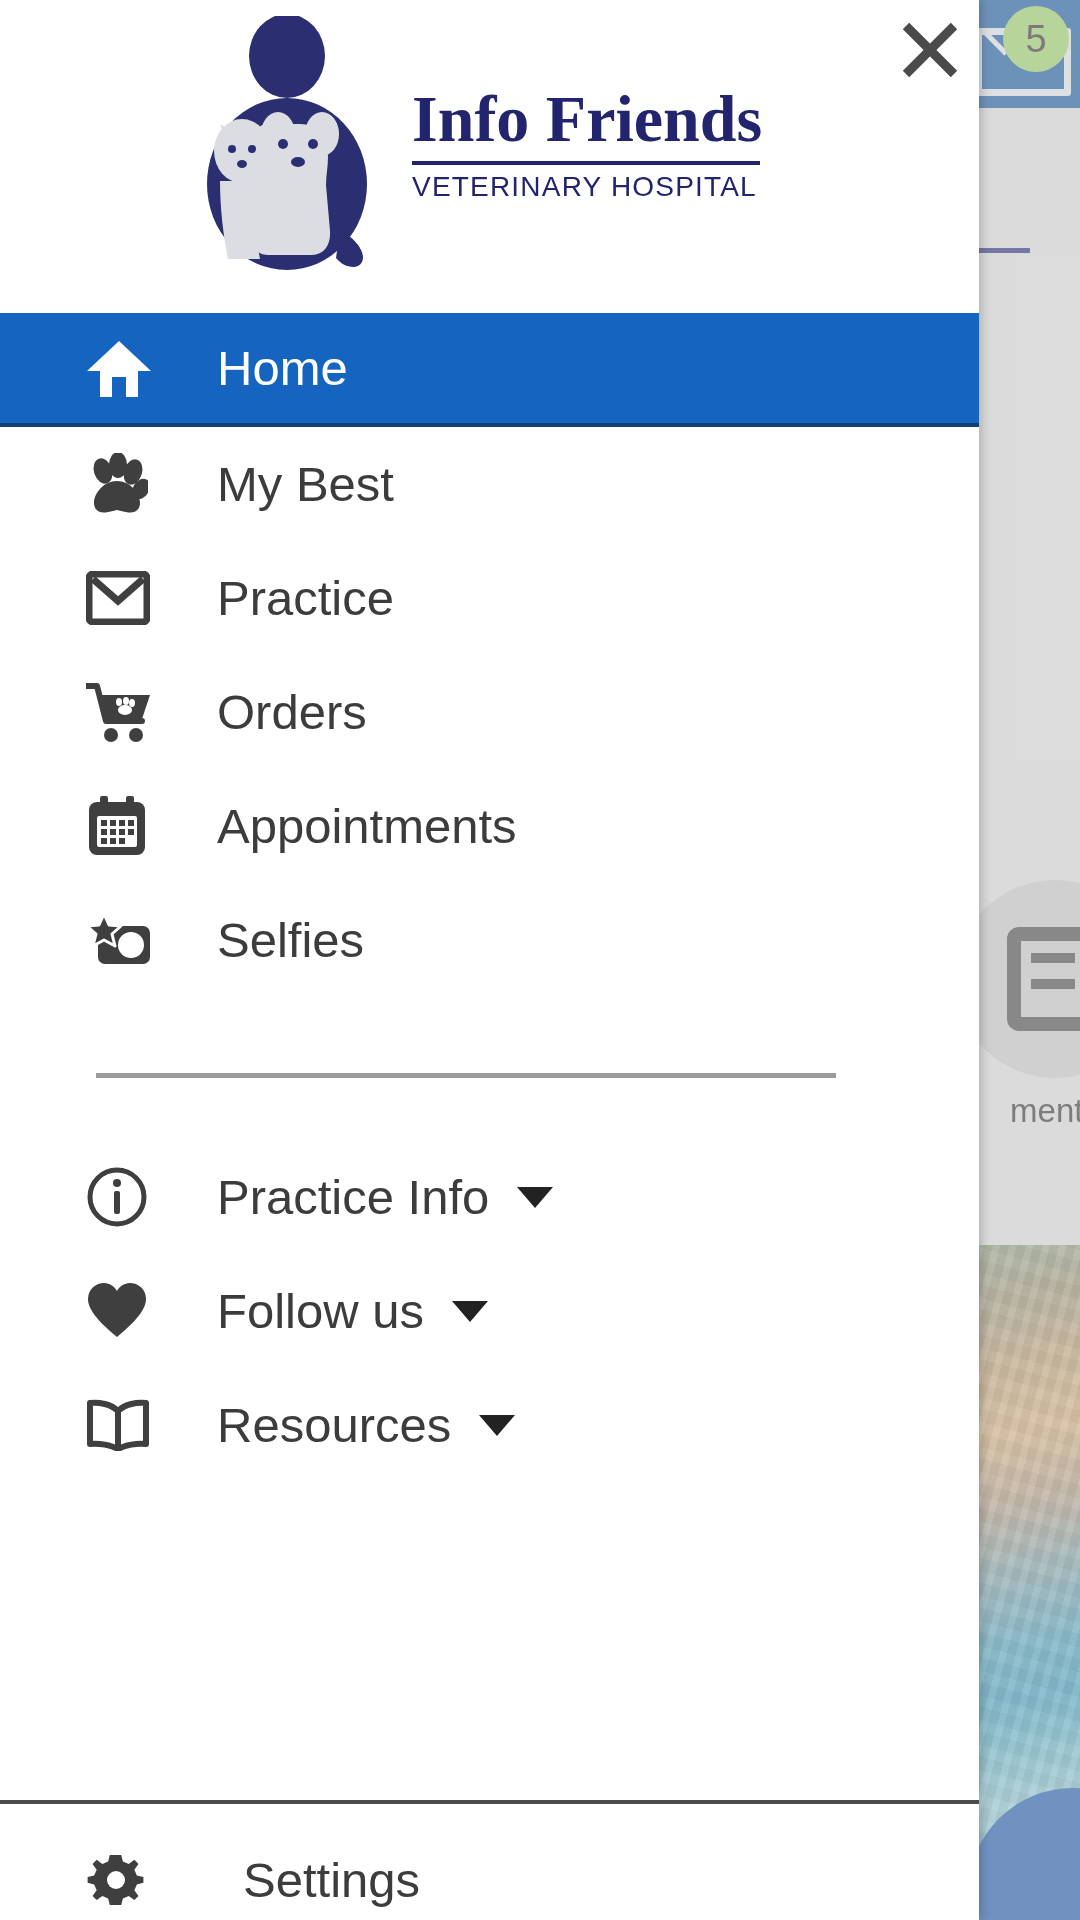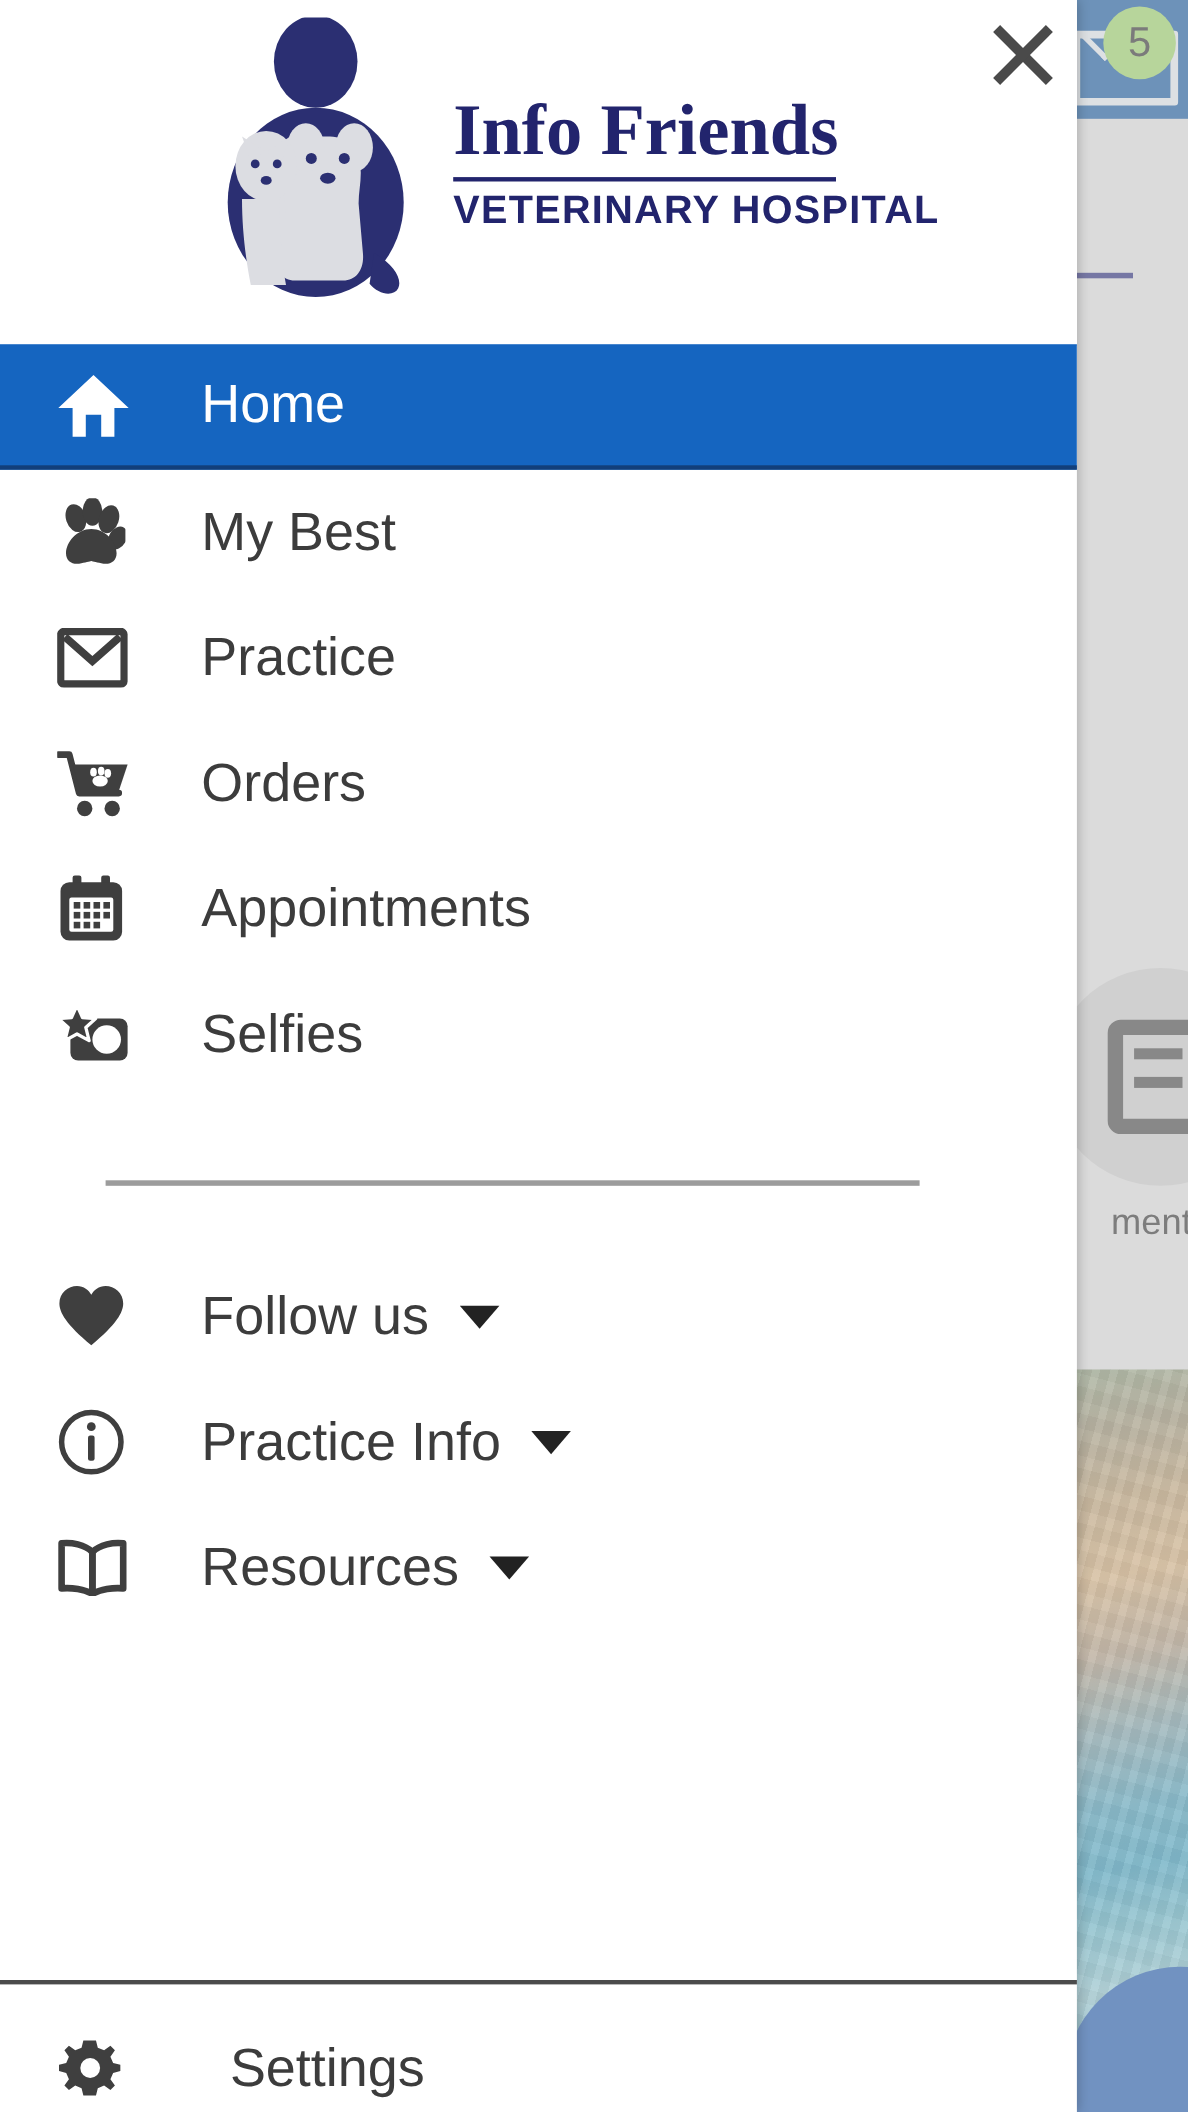--- a/index.html
+++ b/index.html
@@ -255,40 +255,40 @@
     letter-spacing: 0px;
     white-space: nowrap;
   }
   #brand-rule {
     width: 348px;
     height: 4px;
     background: #22246d;
     margin: 9px 0 8px 0;
   }
   #brand-subtitle {
-    font-size: 36px;
-    font-weight: 700;
+    font-size: 28px;
+    font-weight: 400;
     letter-spacing: 1.2px;
     line-height: 1;
     white-space: nowrap;
   }
 
   
   #menu-scroll {
     flex: 1 1 auto;
     position: relative;
     overflow: hidden;
   }
 
   .menu-item {
     display: flex;
     align-items: center;
     height: 114px;
     width: 100%;
-    padding-left: 52px;
+    padding-left: 86px;
   }
   .menu-item.active {
     background: #1565c0;
     border-bottom: 4px solid #123f7a;
     border-top: 1px solid #1565c0;
   }
   .menu-item .icon-slot {
     width: 66px;
     min-width: 66px;
     height: 66px;
@@ -504,38 +504,38 @@
           <span class="menu-label">Selfies</span>
         </div>
       </div>
 
       <div id="menu-divider"></div>
 
       <div id="menu-group-secondary">
 
         <div class="menu-item">
           <span class="icon-slot">
-            <svg class="icon-svg" width="62" height="58" viewBox="0 0 62 58" aria-hidden="true">
-              <path d="M31 55 C8 36 2 25 2 17 C2 7 10 1 18 1 C24 1 29 5 31 9
-                       C33 5 38 1 44 1 C52 1 60 7 60 17 C60 25 54 36 31 55 Z" fill="#3f3f3f"></path>
-            </svg>
-          </span>
-          <span class="menu-label">Follow us</span>
-          <span class="caret"></span>
-        </div>
-
-        <div class="menu-item">
-          <span class="icon-slot">
             <svg class="icon-svg" width="62" height="62" viewBox="0 0 62 62" aria-hidden="true">
               <circle cx="31" cy="31" r="27" fill="none" stroke="#3f3f3f" stroke-width="5"></circle>
               <circle cx="31" cy="17" r="4" fill="#3f3f3f"></circle>
               <rect x="28" y="25" width="6" height="23" rx="2" fill="#3f3f3f"></rect>
             </svg>
           </span>
           <span class="menu-label">Practice Info</span>
+          <span class="caret"></span>
+        </div>
+
+        <div class="menu-item">
+          <span class="icon-slot">
+            <svg class="icon-svg" width="62" height="58" viewBox="0 0 62 58" aria-hidden="true">
+              <path d="M31 55 C8 36 2 25 2 17 C2 7 10 1 18 1 C24 1 29 5 31 9
+                       C33 5 38 1 44 1 C52 1 60 7 60 17 C60 25 54 36 31 55 Z" fill="#3f3f3f"></path>
+            </svg>
+          </span>
+          <span class="menu-label">Follow us</span>
           <span class="caret"></span>
         </div>
 
         <div class="menu-item">
           <span class="icon-slot">
             <svg class="icon-svg" width="64" height="52" viewBox="0 0 64 52" aria-hidden="true">
               <path d="M32 12 C25 5 13 3 4 4 L4 45 C13 44 25 46 32 50 Z" fill="none" stroke="#3f3f3f" stroke-width="6" stroke-linejoin="round"></path>
               <path d="M32 12 C39 5 51 3 60 4 L60 45 C51 44 39 46 32 50 Z" fill="none" stroke="#3f3f3f" stroke-width="6" stroke-linejoin="round"></path>
             </svg>
           </span>

